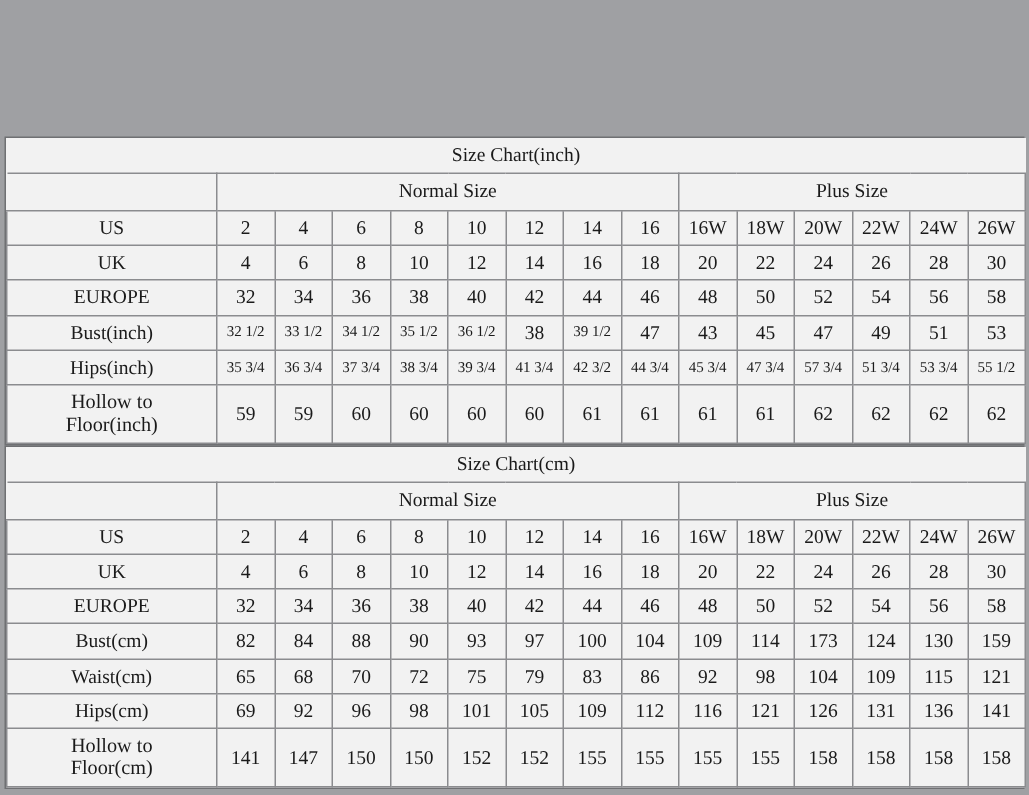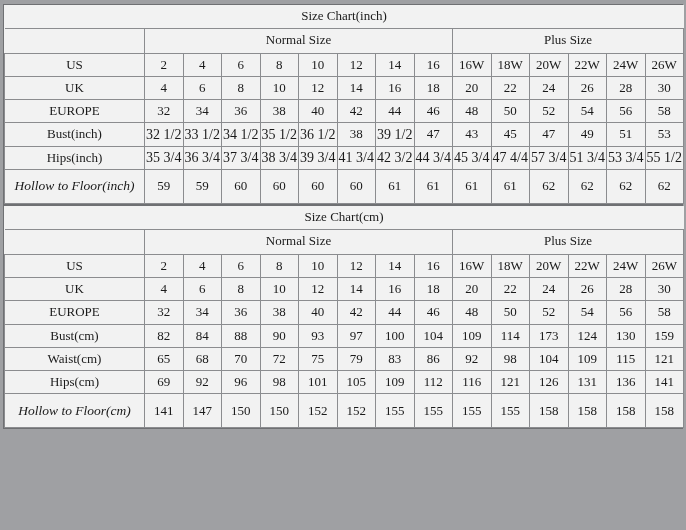--- a/index.html
+++ b/index.html
@@ -13,21 +13,21 @@
     font-family: "Liberation Serif", serif;
     color: #1a1a1a;
   }
   .page {
     width: 686px;
     height: 530px;
     box-sizing: border-box;
     background: #9fa0a3;
     display: flex;
     flex-direction: column;
-    justify-content: flex-start;
+    justify-content: flex-end;
     padding: 4px 3px;
   }
   .chart-block {
     background: #f2f2f2;
     border: 1px solid #6f7073;
     box-sizing: border-box;
     width: 680px;
   }
   table.size-table {
     border-collapse: collapse;
@@ -53,31 +53,30 @@
   .group-cell {
     font-size: 15px;
     padding: 4px 0 5px 0 !important;
     margin-left: 42px;
   }
   .blank-cell {
     border-left: none !important;
   }
   .row-label {
     font-size: 14px;
-    padding: 4px 6px !important;
+    padding: 4px 16px !important;
   }
   .row-label.wide {
     font-size: 13.5px;
-    font-style: italic;
   }
   .data-cell {
     font-size: 12.5px;
   }
   .data-cell.small {
-    font-size: 14px;
+    font-size: 10px;
   }
   .tall td {
     height: 25px;
   }
 </style>
 </head>
 <body>
 
 <div class="page">
   <div class="chart-block">
@@ -167,21 +166,21 @@
             <td class="row-label">Hips(inch)</td>
             <td class="data-cell small">35 3/4</td>
             <td class="data-cell small">36 3/4</td>
             <td class="data-cell small">37 3/4</td>
             <td class="data-cell small">38 3/4</td>
             <td class="data-cell small">39 3/4</td>
             <td class="data-cell small">41 3/4</td>
             <td class="data-cell small">42 3/2</td>
             <td class="data-cell small">44 3/4</td>
             <td class="data-cell small">45 3/4</td>
-            <td class="data-cell small">47 4/4</td>
+            <td class="data-cell small">47 3/4</td>
             <td class="data-cell small">57 3/4</td>
             <td class="data-cell small">51 3/4</td>
             <td class="data-cell small">53 3/4</td>
             <td class="data-cell small">55 1/2</td>
           </tr>
           <tr class="tall">
             <td class="row-label wide">Hollow to Floor(inch)</td>
             <td class="data-cell">59</td>
             <td class="data-cell">59</td>
             <td class="data-cell">60</td>

